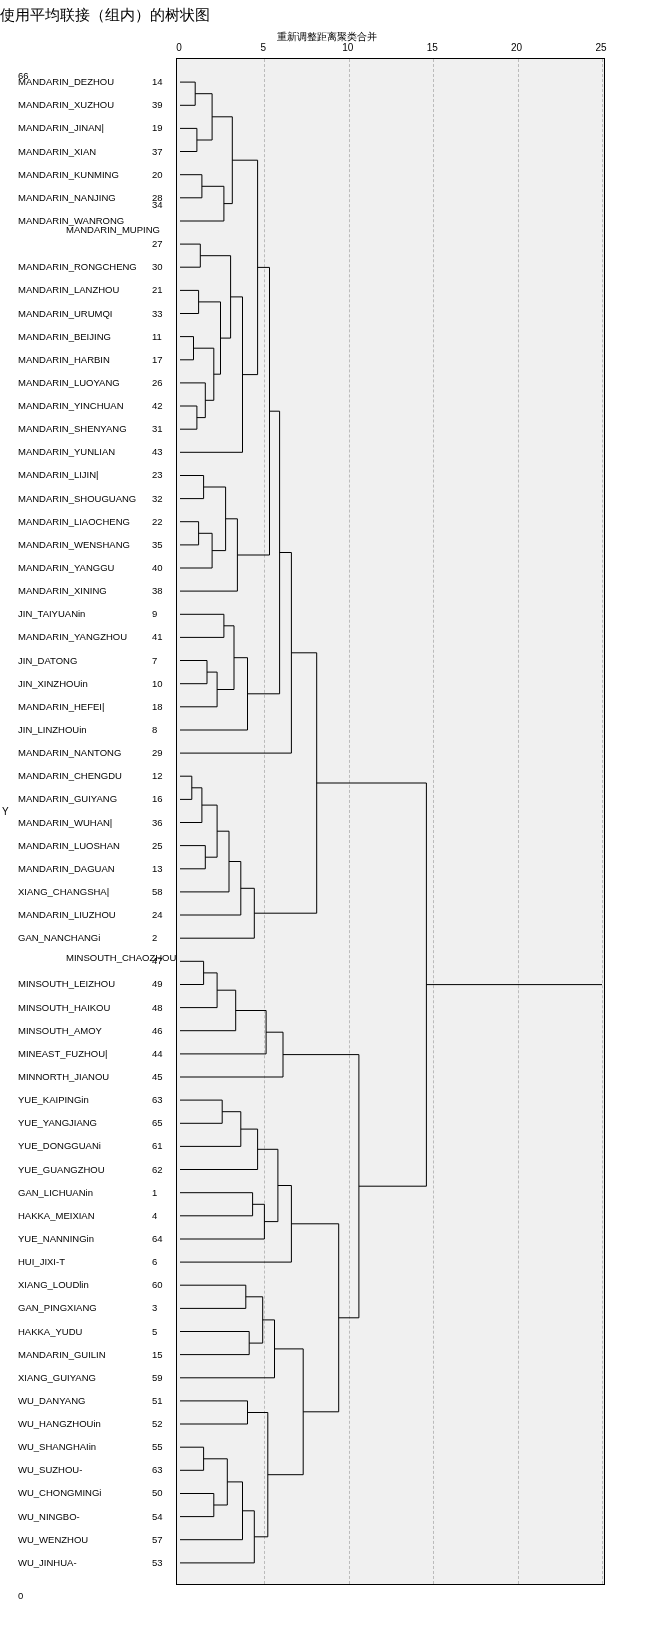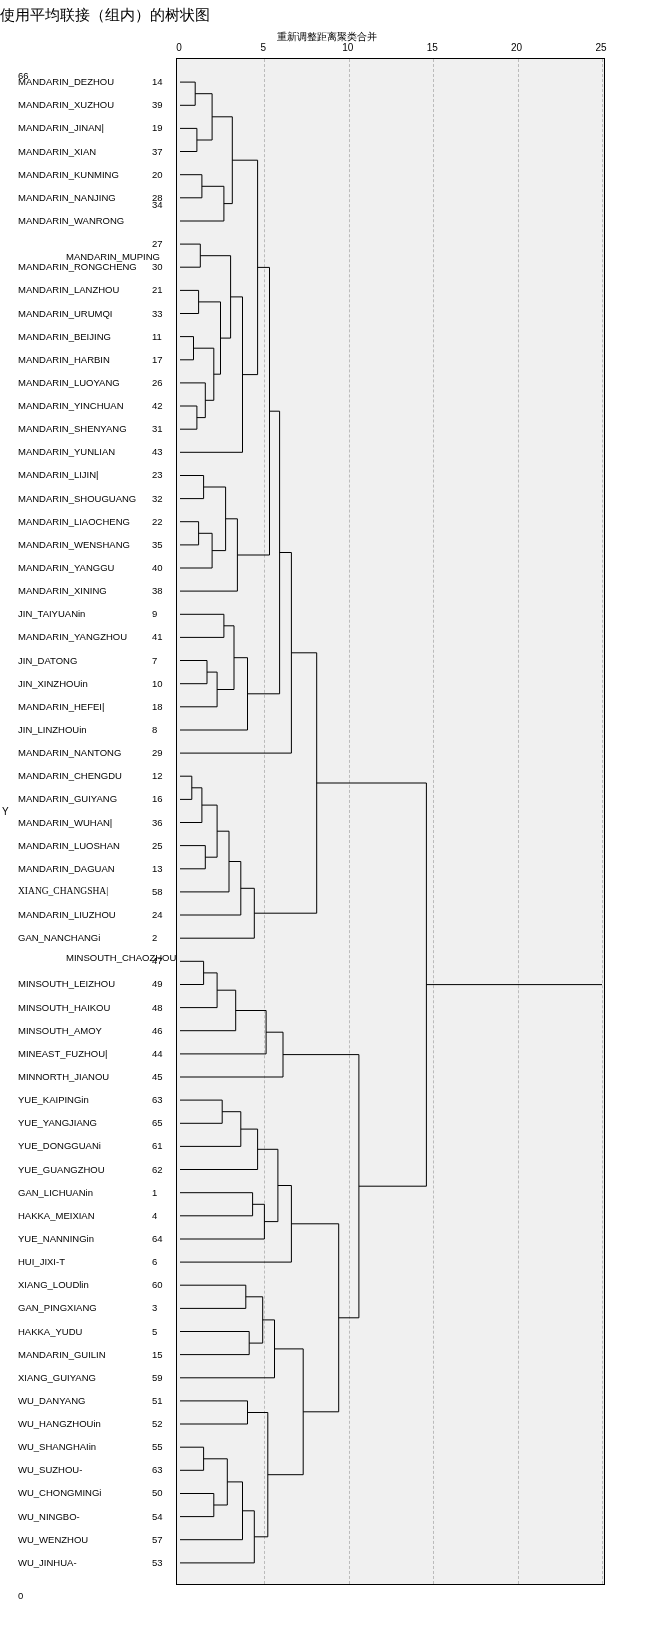--- a/index.html
+++ b/index.html
@@ -155,21 +155,21 @@
       <div class="leaf-label" style="top: 69.4091px;">MANDARIN_JINAN|</div>
       <div class="leaf-num" style="top: 69.4091px;">19</div>
       <div class="leaf-label" style="top: 92.5455px;">MANDARIN_XIAN</div>
       <div class="leaf-num" style="top: 92.5455px;">37</div>
       <div class="leaf-label" style="top: 115.682px;">MANDARIN_KUNMING</div>
       <div class="leaf-num" style="top: 115.682px;">20</div>
       <div class="leaf-label" style="top: 138.818px;">MANDARIN_NANJING</div>
       <div class="leaf-num" style="top: 138.818px;">28</div>
       <div class="leaf-label" style="top: 161.955px;">MANDARIN_WANRONG</div>
       <div class="leaf-num" style="top: 146px;">34</div>
-      <div class="leaf-label" style="top: 198px; padding-left: 48px;">MANDARIN_MUPING</div>
+      <div class="leaf-label" style="top: 171px; padding-left: 48px;">MANDARIN_MUPING</div>
       <div class="leaf-num" style="top: 185.091px;">27</div>
       <div class="leaf-label" style="top: 208.227px;">MANDARIN_RONGCHENG</div>
       <div class="leaf-num" style="top: 208.227px;">30</div>
       <div class="leaf-label" style="top: 231.364px;">MANDARIN_LANZHOU</div>
       <div class="leaf-num" style="top: 231.364px;">21</div>
       <div class="leaf-label" style="top: 254.5px;">MANDARIN_URUMQI</div>
       <div class="leaf-num" style="top: 254.5px;">33</div>
       <div class="leaf-label" style="top: 277.636px;">MANDARIN_BEIJING</div>
       <div class="leaf-num" style="top: 277.636px;">11</div>
       <div class="leaf-label" style="top: 300.773px;">MANDARIN_HARBIN</div>
@@ -211,21 +211,21 @@
       <div class="leaf-label" style="top: 717.227px;">MANDARIN_CHENGDU</div>
       <div class="leaf-num" style="top: 717.227px;">12</div>
       <div class="leaf-label" style="top: 740.364px;">MANDARIN_GUIYANG</div>
       <div class="leaf-num" style="top: 740.364px;">16</div>
       <div class="leaf-label" style="top: 763.5px;">MANDARIN_WUHAN|</div>
       <div class="leaf-num" style="top: 763.5px;">36</div>
       <div class="leaf-label" style="top: 786.636px;">MANDARIN_LUOSHAN</div>
       <div class="leaf-num" style="top: 786.636px;">25</div>
       <div class="leaf-label" style="top: 809.773px;">MANDARIN_DAGUAN</div>
       <div class="leaf-num" style="top: 809.773px;">13</div>
-      <div class="leaf-label" style="top: 832.909px; font-family: Liberation Serif, serif;">XIANG_CHANGSHA|</div>
+      <div class="leaf-label" style="top: 832.909px;">XIANG_CHANGSHA|</div>
       <div class="leaf-num" style="top: 832.909px;">58</div>
       <div class="leaf-label" style="top: 856.045px;">MANDARIN_LIUZHOU</div>
       <div class="leaf-num" style="top: 856.045px;">24</div>
       <div class="leaf-label" style="top: 879.182px;">GAN_NANCHANGi</div>
       <div class="leaf-num" style="top: 879.182px;">2</div>
       <div class="leaf-label" style="top: 899px; padding-left: 48px;">MINSOUTH_CHAOZHOU</div>
       <div class="leaf-num" style="top: 902.318px;">47</div>
       <div class="leaf-label" style="top: 925.455px;">MINSOUTH_LEIZHOU</div>
       <div class="leaf-num" style="top: 925.455px;">49</div>
       <div class="leaf-label" style="top: 948.591px;">MINSOUTH_HAIKOU</div>

